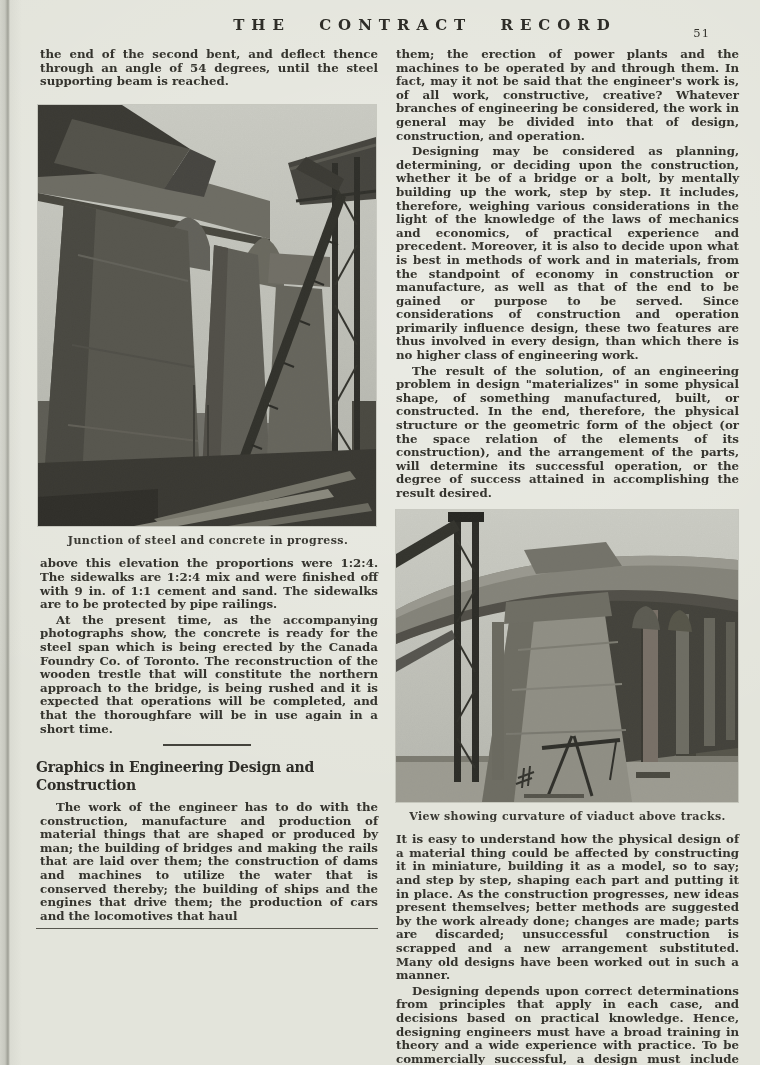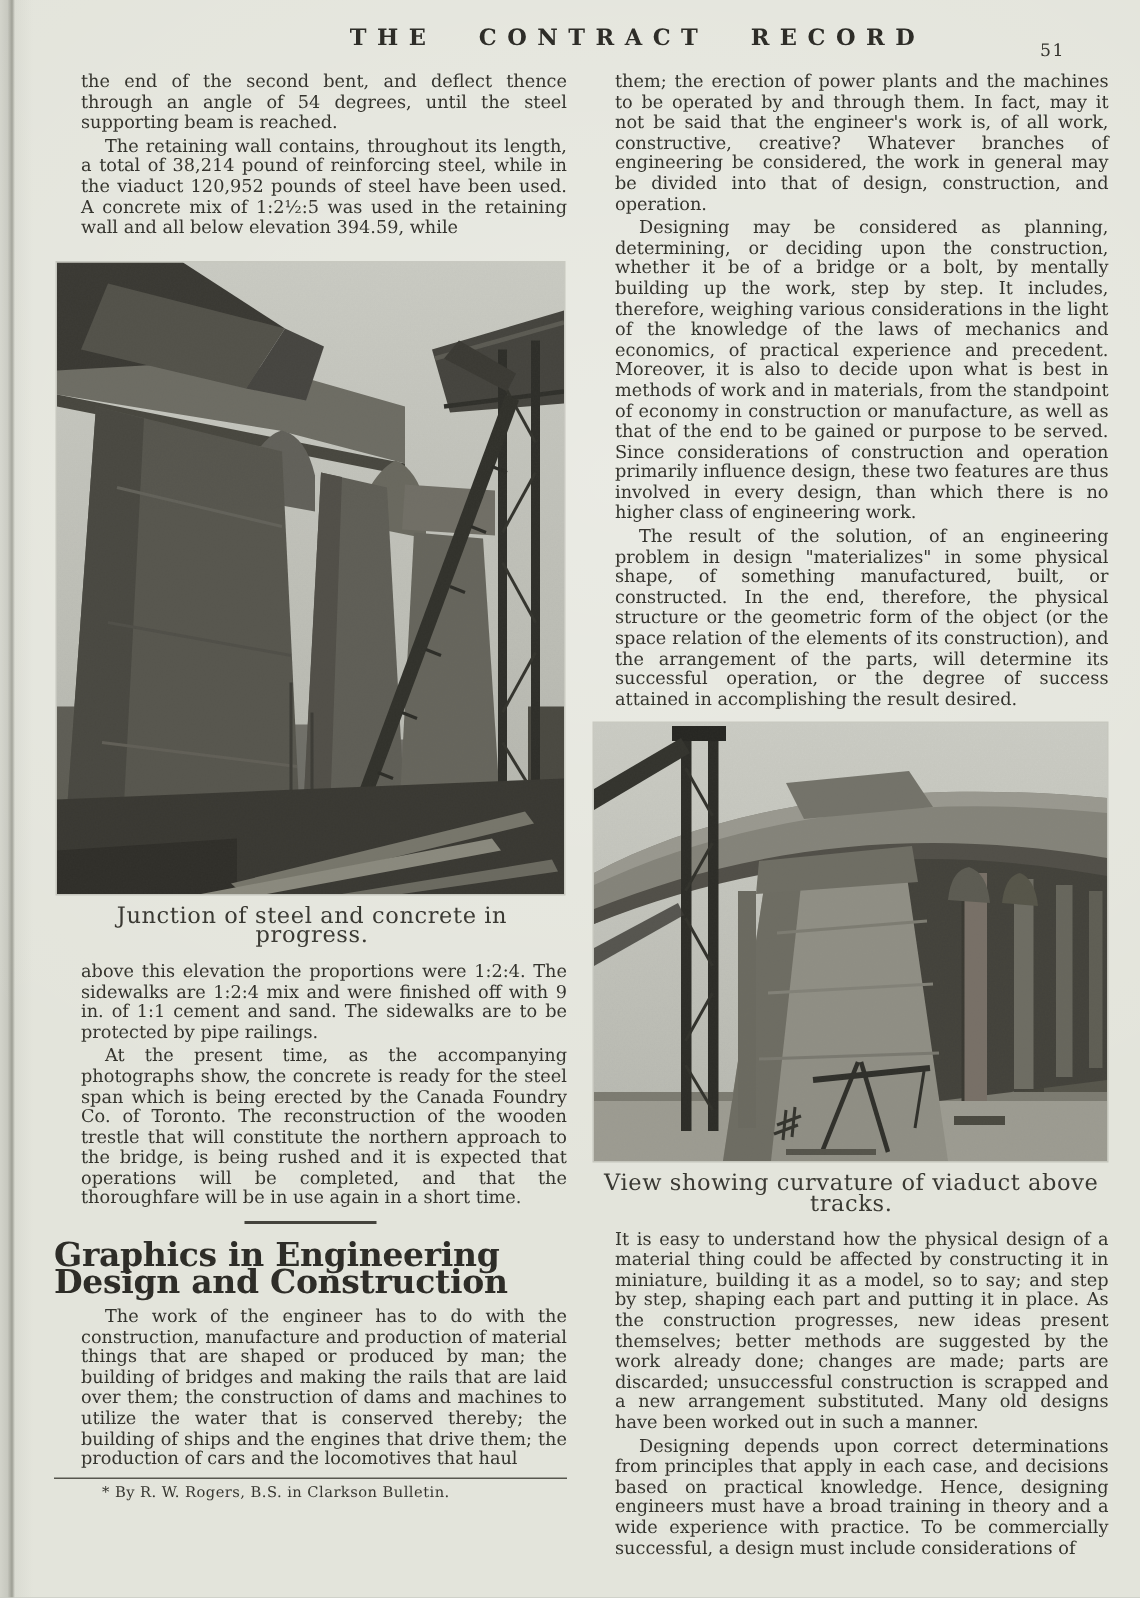--- a/index.html
+++ b/index.html
@@ -13,49 +13,48 @@
     color:#35342e;
   }
   .header-title{
     position:absolute;top:16px;left:0;width:100%;text-align:center;
     font-size:15px;font-weight:700;letter-spacing:7px;word-spacing:16px;color:#2e2d28;padding-left:45px;
   }
   .page-num{position:absolute;top:26px;right:50px;font-size:11.5px;letter-spacing:1px;}
   .col{position:absolute;top:48px;font-size:11.8px;line-height:13.6px;text-align:justify;}
   .col.left{left:36px;width:342px;}
   .col.right{left:392px;width:347px;}
-  .col p{margin:0 0 2px 18px;}
+  .col p{margin:0 0 2px 4px;font-weight:bold;}
   .col p.ind{text-indent:16px;}
   figure{margin:0;padding:0;}
   .fig1{margin:16px 0 8px 2px;}
   .fig2{margin:9px 0 8px 4px;}
   .photo{display:block;background:#c9cac2;box-shadow:0 0 0 1px rgba(60,60,52,.18);}
   figcaption{
-    text-align:center;font-weight:400;font-size:15px;letter-spacing:.4px;
+    text-align:center;font-weight:700;font-size:11px;letter-spacing:.4px;
     margin-top:8px;margin-bottom:10px;color:#3a3933;
   }
   .mini-rule{width:88px;height:2px;background:#44433c;margin:8px auto 12px auto;}
   h2.section{
-    font-size:22px;line-height:18px;font-weight:700;margin:0 0 7px 0;
+    font-size:14px;line-height:18px;font-weight:700;margin:0 0 7px 0;
     letter-spacing:-.2px;text-align:left;color:#2e2d28;
   }
   .footnote-rule{height:1px;background:#57564e;margin:5px 0 3px 0;}
   p.footnote{font-size:9.8px !important;letter-spacing:.3px;text-indent:14px;}
 </style>
 </head>
 <body>
 
 <div class="page">
 
   <div class="header-title">THE CONTRACT RECORD</div>
   <div class="page-num">51</div>
 
   <div class="col left">
     <p>the end of the second bent, and deflect thence through an angle of 54 degrees, until the steel supporting beam is reached.</p>
-    <p class="ind">The retaining wall contains, throughout its length, a total of 38,214 pound of reinforcing steel, while in the viaduct 120,952 pounds of steel have been used. A concrete mix of 1:2½:5 was used in the retaining wall and all below elevation 394.59, while</p>
 
     <figure class="fig1">
       <svg class="photo" width="338" height="421" viewBox="0 0 338 421" preserveAspectRatio="none">
         <defs>
           <linearGradient id="sky1" x1="0" y1="0" x2="0" y2="1">
             <stop offset="0" stop-color="#cbccc4"></stop>
               <stop offset="1" stop-color="#b4b5ad"></stop>
           </linearGradient>
           <filter id="grain">
               <feTurbulence type="fractalNoise" baseFrequency="0.9" numOctaves="2" result="n"></feTurbulence>
@@ -130,21 +129,20 @@
 
     <p>above this elevation the proportions were 1:2:4. The sidewalks are 1:2:4 mix and were finished off with 9 in. of 1:1 cement and sand. The sidewalks are to be protected by pipe railings.</p>
     <p class="ind">At the present time, as the accompanying photographs show, the concrete is ready for the steel span which is being erected by the Canada Foundry Co. of Toronto. The reconstruction of the wooden trestle that will constitute the northern approach to the bridge, is being rushed and it is expected that operations will be completed, and that the thoroughfare will be in use again in a short time.</p>
 
     <div class="mini-rule"></div>
 
     <h2 class="section">Graphics in Engineering Design and Construction</h2>
     <p class="ind">The work of the engineer has to do with the construction, manufacture and production of material things that are shaped or produced by man; the building of bridges and making the rails that are laid over them; the construction of dams and machines to utilize the water that is conserved thereby; the building of ships and the engines that drive them; the production of cars and the locomotives that haul</p>
 
     <div class="footnote-rule"></div>
-    <p class="footnote">* By R. W. Rogers, B.S. in Clarkson Bulletin.</p>
   </div>
 
   <div class="col right">
     <p>them; the erection of power plants and the machines to be operated by and through them.  In fact, may it not be said that the engineer's work is, of all work, constructive, creative?  Whatever branches of engineering be considered, the work in general may be divided into that of design, construction, and operation.</p>
     <p class="ind">Designing may be considered as planning, determining, or deciding upon the construction, whether it be of a bridge or a bolt, by mentally building up the work, step by step.  It includes, therefore, weighing various considerations in the light of the knowledge of the laws of mechanics and economics, of practical experience and precedent.  Moreover, it is also to decide upon what is best in methods of work and in materials, from the standpoint of economy in construction or manufacture, as well as that of the end to be gained or purpose to be served.  Since considerations of construction and operation primarily influence design, these two features are thus involved in every design, than which there is no higher class of engineering work.</p>
     <p class="ind">The result of the solution, of an engineering problem in design "materializes" in some physical shape, of something manufactured, built, or constructed.  In the end, therefore, the physical structure or the geometric form of the object (or the space relation of the elements of its construction), and the arrangement of the parts, will determine its successful operation, or the degree of success attained in accomplishing the result desired.</p>
 
     <figure class="fig2">
       <svg class="photo" width="342" height="292" viewBox="0 0 342 292" preserveAspectRatio="none">
         <defs>

